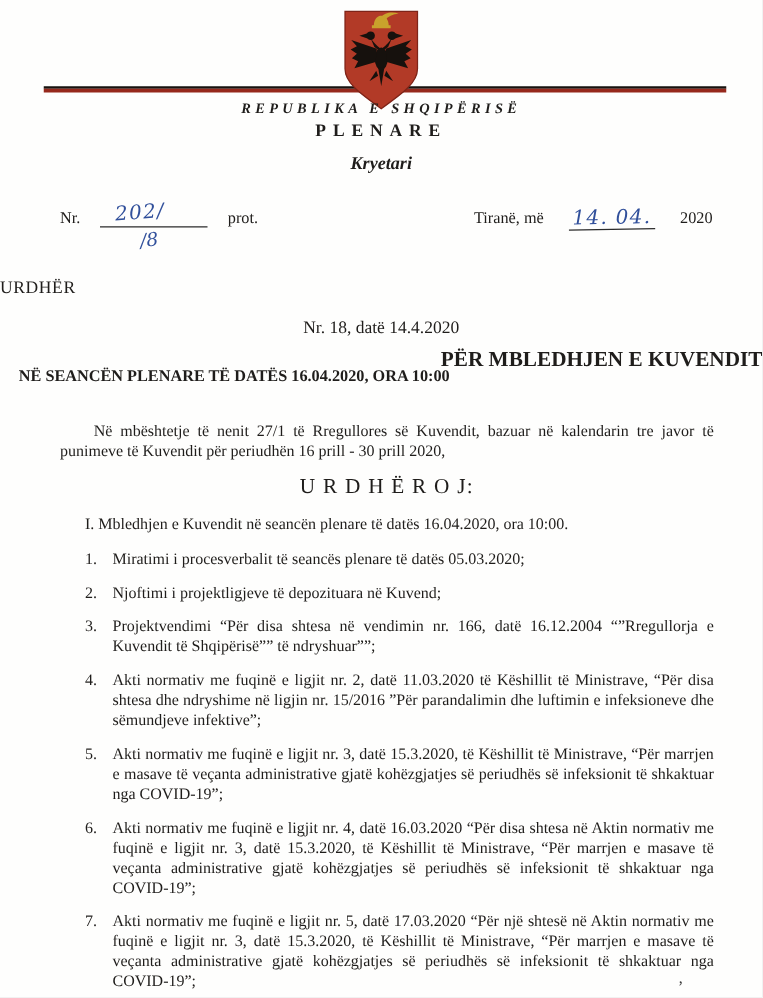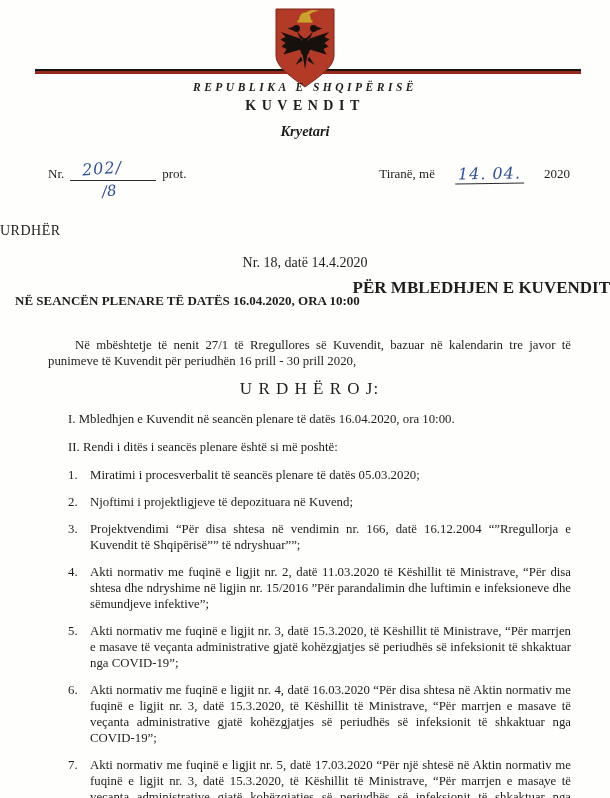--- a/index.html
+++ b/index.html
@@ -19,21 +19,21 @@
   
   .h-republic { position:absolute; top:81px; left:0; width:100%; text-align:center;
     font-size:11.5px; font-weight:bold; letter-spacing:3.5px;font-style:italic; }
   .h-kuvendi  { position:absolute; top:98px; left:0; width:100%; text-align:center;
     font-size:14px; font-weight:bold; letter-spacing:5.5px; }
   .h-office   { position:absolute; top:123px; left:0; width:100%; text-align:center;
     font-size:14.5px; font-weight:bold; font-style:italic; }
   
   .ref-row { position:absolute; top:162px; left:48px; right:40px;
     display:flex; justify-content:space-between; align-items:flex-end; font-size:13px; }
-  .ref-left { display:flex; gap:6px; }
+  .ref-left { display:flex; align-items:flex-end; gap:16px; }
   .blank { position:relative; width:86px; height:15px; border-bottom:1.4px solid #2b2b2b; }
   .hand { font-family:"DejaVu Serif",serif; font-style:italic; color:#31509b; }
   .hand-nr { position:absolute; left:12px; top:-7px; font-size:16px;
     transform:rotate(-4deg); letter-spacing:1px; }
   .hand-denom { position:absolute; left:32px; top:16px; font-size:15px; transform:rotate(-6deg); }
   .ref-right { display:flex; align-items:flex-end; gap:20px; }
   .hand-date { position:relative; top:2px; padding:0 3px; font-size:16px;
     border-bottom:1.4px solid #2b2b2b; transform:rotate(-1deg); letter-spacing:1px; }
   
   .t-urdher { position:absolute; top:223px; left:0; width:100%; text-align:left;
@@ -81,21 +81,21 @@
       <ellipse cx="31" cy="39" rx="5.2" ry="9"></ellipse>
       <path d="M27.5,31 L7,24 L11.5,29 L6.5,31.5 L11.5,35 L7.5,38.5 L12.5,41 L9.5,46.5 L26.5,41.5 Z"></path>
       <path d="M34.5,31 L55,24 L50.5,29 L55.5,31.5 L50.5,35 L54.5,38.5 L49.5,41 L52.5,46.5 L35.5,41.5 Z"></path>
       <path d="M28.5,46 L31,61 L33.5,46 Z"></path>
       <path d="M27,48.5 L21.5,57 L28.5,52.5 Z"></path>
       <path d="M35,48.5 L40.5,57 L33.5,52.5 Z"></path>
     </g>
   </svg>
 
   <div class="h-republic">REPUBLIKA E SHQIPËRISË</div>
-  <div class="h-kuvendi">KUVENDIT</div>
+  <div class="h-kuvendi">PLENARE</div>
   <div class="h-office">Kryetari</div>
 
   <div class="ref-row">
     <div class="ref-left">
       <span>Nr.</span>
       <span class="blank">
         <span class="hand hand-nr">202/</span>
         <span class="hand hand-denom">/8</span>
       </span>
       <span>prot.</span>
@@ -110,21 +110,20 @@
   <div class="t-urdher">URDHËR</div>
   <div class="t-nr">Nr. 18, datë 14.4.2020</div>
   <div class="t-sub1">PËR MBLEDHJEN E KUVENDIT</div>
   <div class="t-sub2">NË SEANCËN PLENARE TË DATËS 16.04.2020, ORA 10:00</div>
 
   <div class="doc-body">
     <p class="preamble">Në mbështetje të nenit 27/1 të Rregullores së Kuvendit, bazuar në kalendarin tre javor të punimeve të Kuvendit për periudhën 16 prill - 30 prill 2020,</p>
     <p class="command">U R D H Ë R O J:</p>
 
     <p class="roman"><span>I.</span> <span>Mbledhjen e Kuvendit në seancën plenare të datës 16.04.2020, ora 10:00.</span></p>
-    <p class="roman"><span>II.</span> <span>Rendi i ditës i seancës plenare është si më poshtë:</span></p>
 
     <div class="agenda-item">
       <span class="agenda-num">1.</span>
       <span class="agenda-text">Miratimi i procesverbalit të seancës plenare të datës 05.03.2020;</span>
     </div>
     <div class="agenda-item">
       <span class="agenda-num">2.</span>
       <span class="agenda-text">Njoftimi i projektligjeve të depozituara në Kuvend;</span>
     </div>
     <div class="agenda-item">

